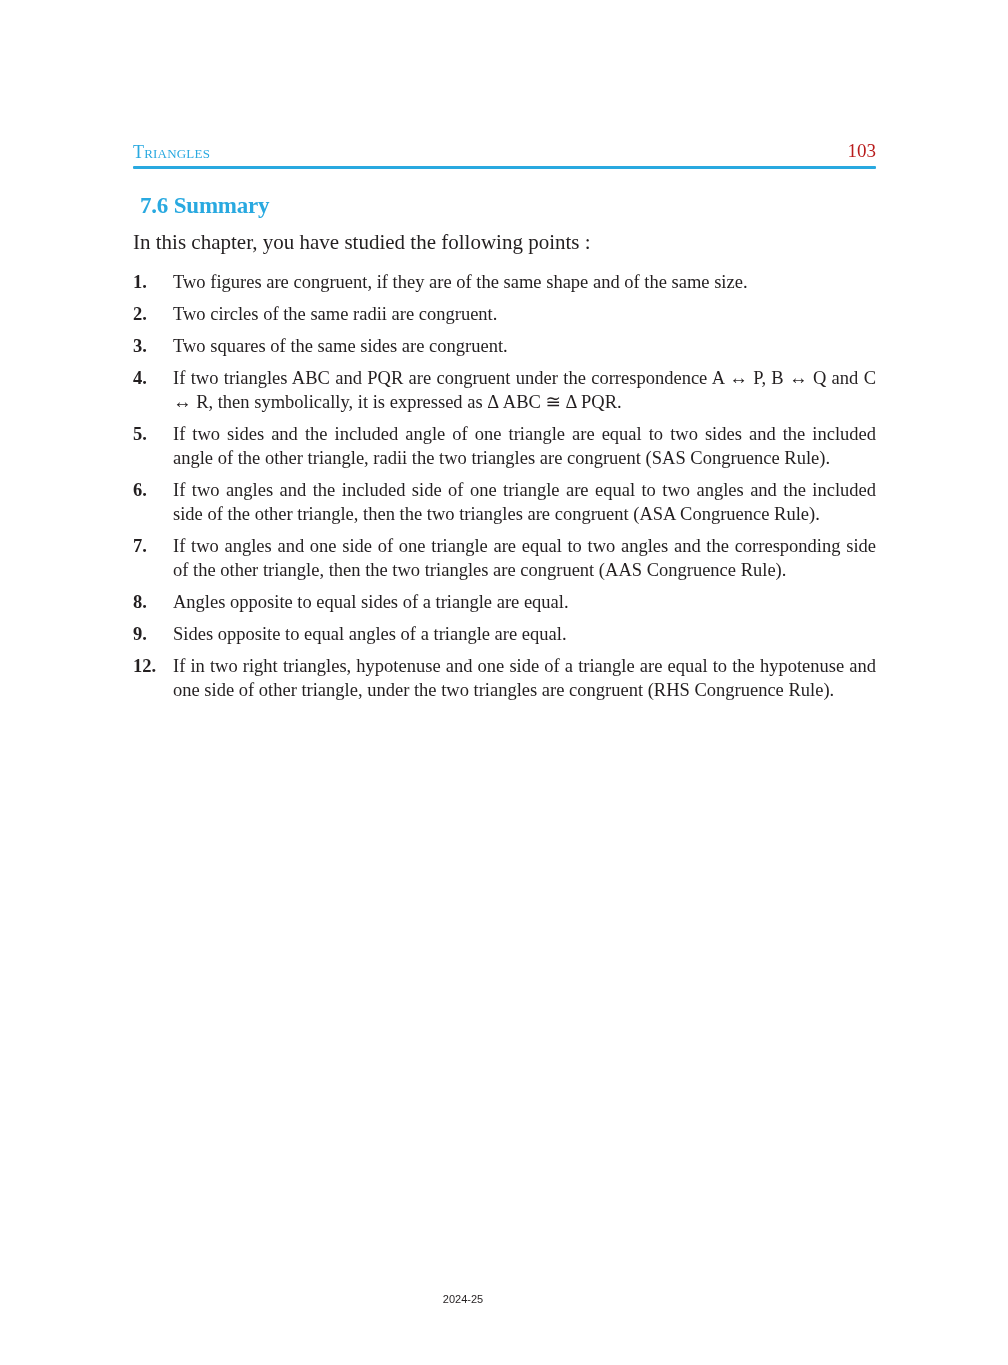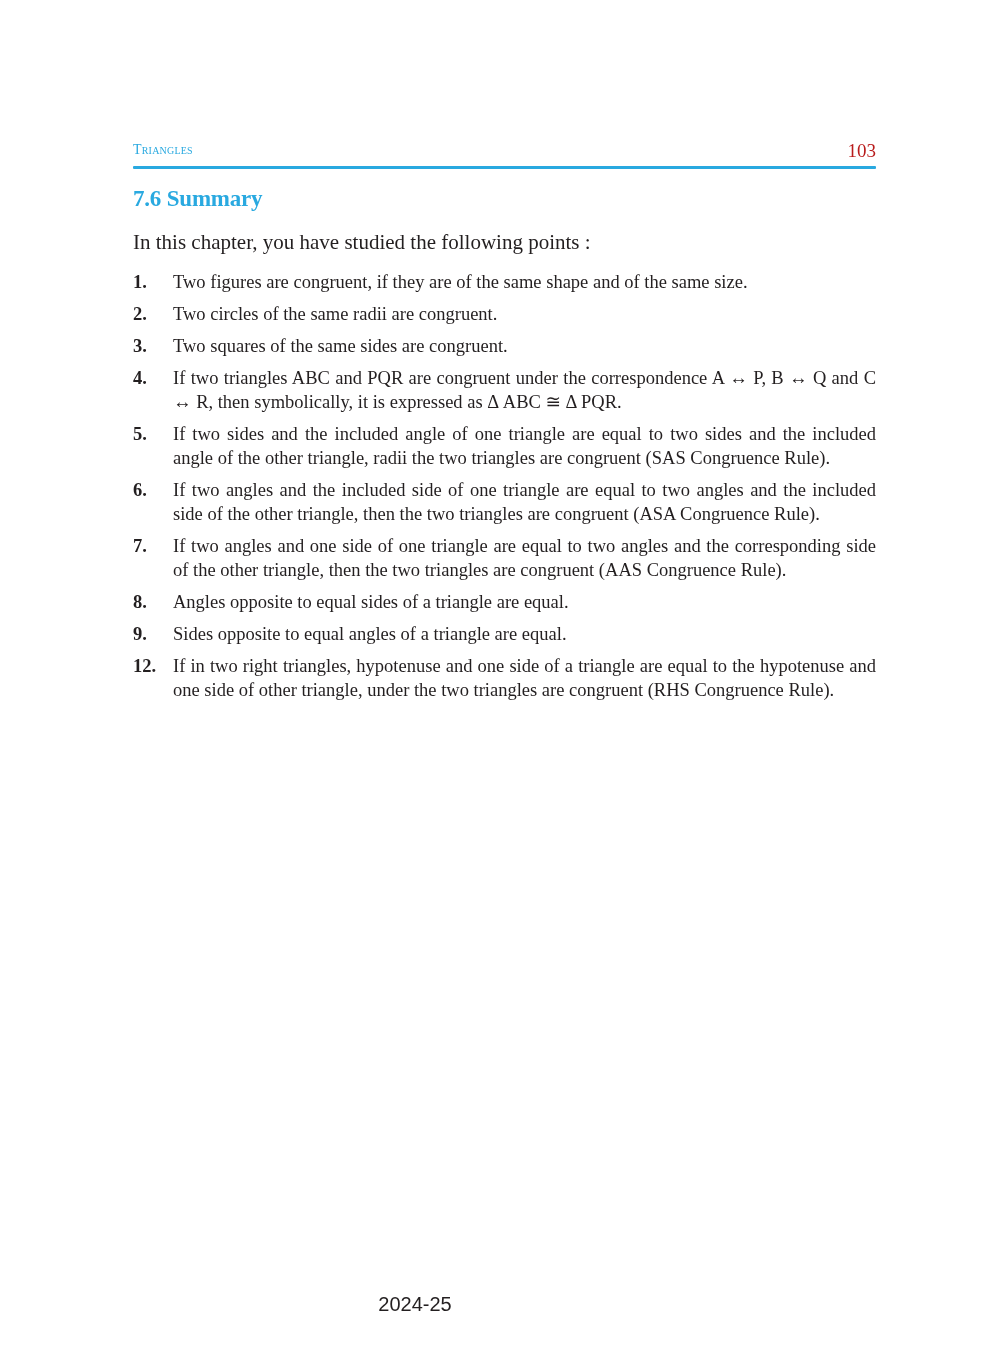--- a/index.html
+++ b/index.html
@@ -25,21 +25,21 @@
       position: absolute;
       left: 133px;
       top: 140px;
       width: 743px;
       height: 24px;
     }
     .header-title {
       position: absolute;
       left: 0;
       top: 2px;
-      font-size: 14px;
+      font-size: 18px;
       color: #29a9e0;
       font-variant: small-caps;
       letter-spacing: 0.2px;
     }
     .page-number {
       position: absolute;
       right: 0;
       top: 0;
       font-size: 19px;
       color: #b91c1c;
@@ -97,36 +97,37 @@
       display: block;
       margin-top: 8px;
     }
     .footer-year {
       position: absolute;
       left: 0;
       width: 830px;
       top: 1293px;
       text-align: center;
       font-family: "Liberation Sans", "DejaVu Sans", sans-serif;
-      font-size: 20px;
+      font-size: 11px;
       color: #231f20;
+      padding-left: 48px;
     }
   </style>
 </head>
 <body>
 
 <div class="page">
 
   <div class="running-header">
     <span class="header-title">Triangles</span>
     <span class="page-number">103</span>
   </div>
   <div class="header-rule"></div>
 
-  <h2 class="section-heading" style="margin:0;">7.6 Summary</h2>
+  <h2 class="section-heading" style="margin:7px;">7.6 Summary</h2>
 
   <p class="intro" style="margin:0;">In this chapter, you have studied the following points :</p>
 
   <ol class="summary-list">
     <li class="summary-item">
       <span class="item-number">1.</span>
       <span class="item-text">Two figures are congruent, if they are of the same shape and of the same size.</span>
     </li>
     <li class="summary-item">
       <span class="item-number">2.</span>

